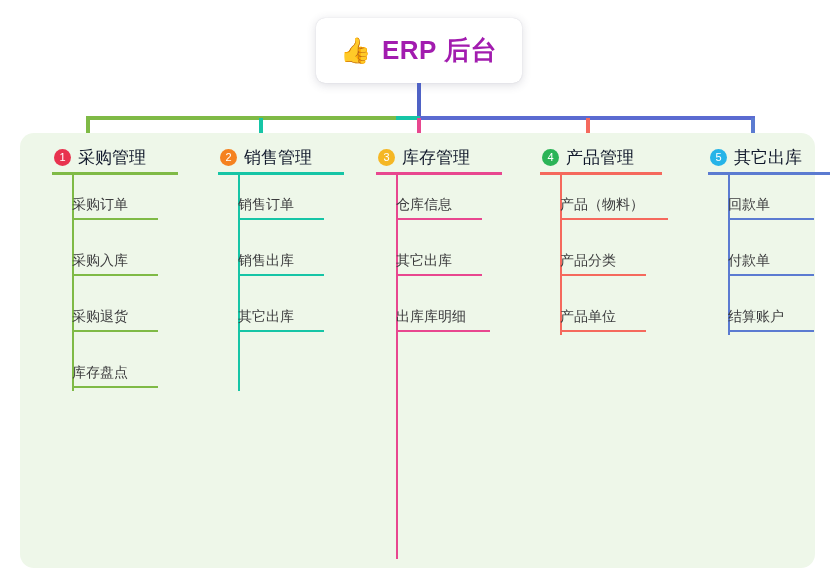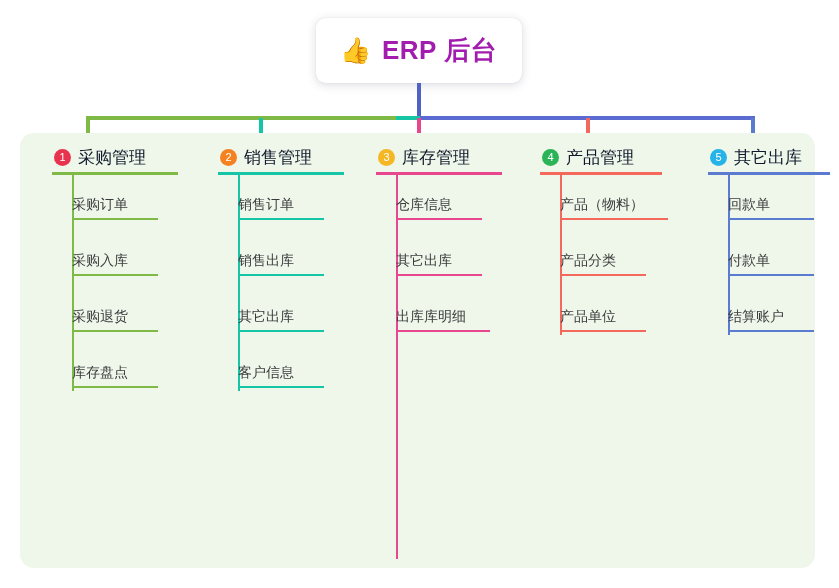--- a/index.html
+++ b/index.html
@@ -174,24 +174,20 @@
         <span class="leaf-rule" style="background: rgb(22, 197, 166);"></span>
       </div>
       <div class="leaf">
         <span class="leaf-label">销售出库</span>
         <span class="leaf-rule" style="background: rgb(22, 197, 166);"></span>
       </div>
       <div class="leaf">
         <span class="leaf-label">其它出库</span>
         <span class="leaf-rule" style="background: rgb(22, 197, 166);"></span>
       </div>
-      <div class="leaf">
-        <span class="leaf-label">客户信息</span>
-        <span class="leaf-rule" style="background: rgb(22, 197, 166);"></span>
-      </div>
     </div>
 
     <div class="col c3">
       <div class="col-head">
         <span class="badge" style="background: rgb(245, 183, 36);">3</span>
         <span class="head-text">库存管理</span>
       </div>
       <div class="head-rule" style="background: rgb(232, 71, 143);"></div>
       <div class="spine" style="background: rgb(232, 71, 143); height: 384px;"></div>
       <div class="leaf">

